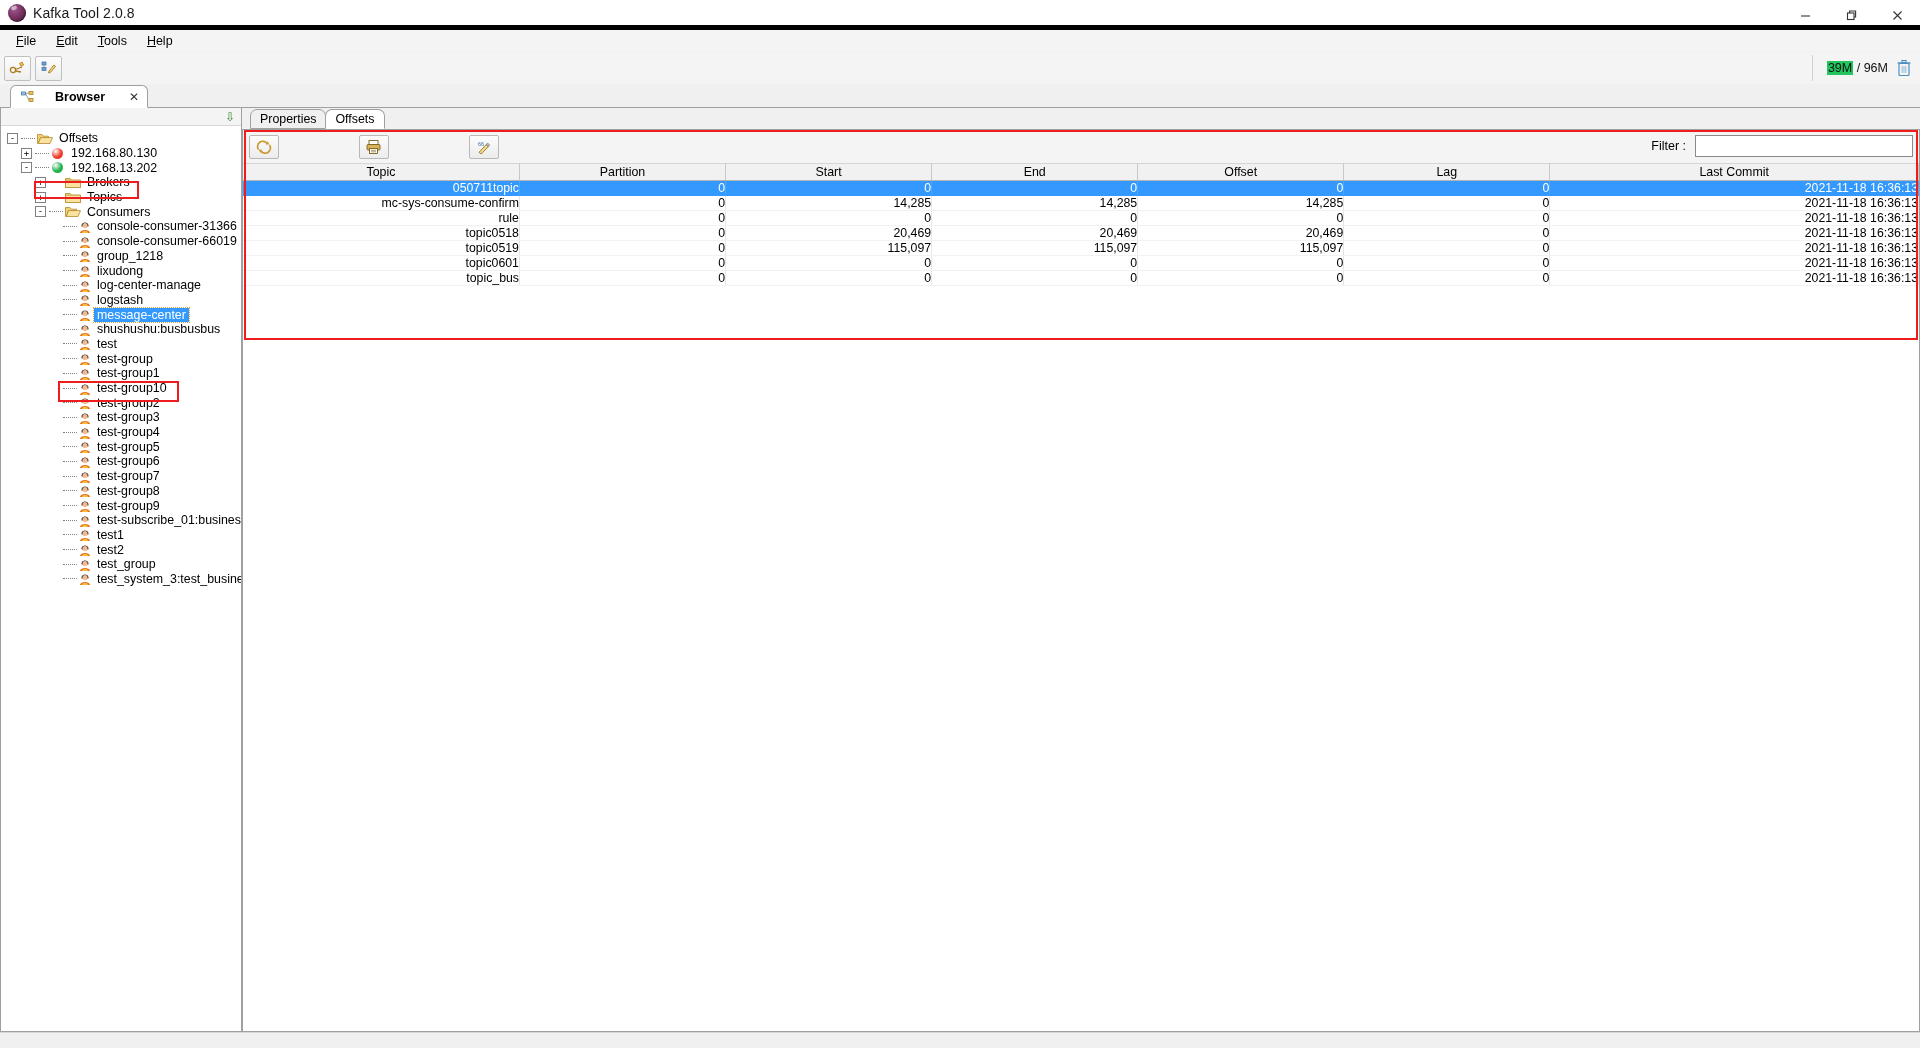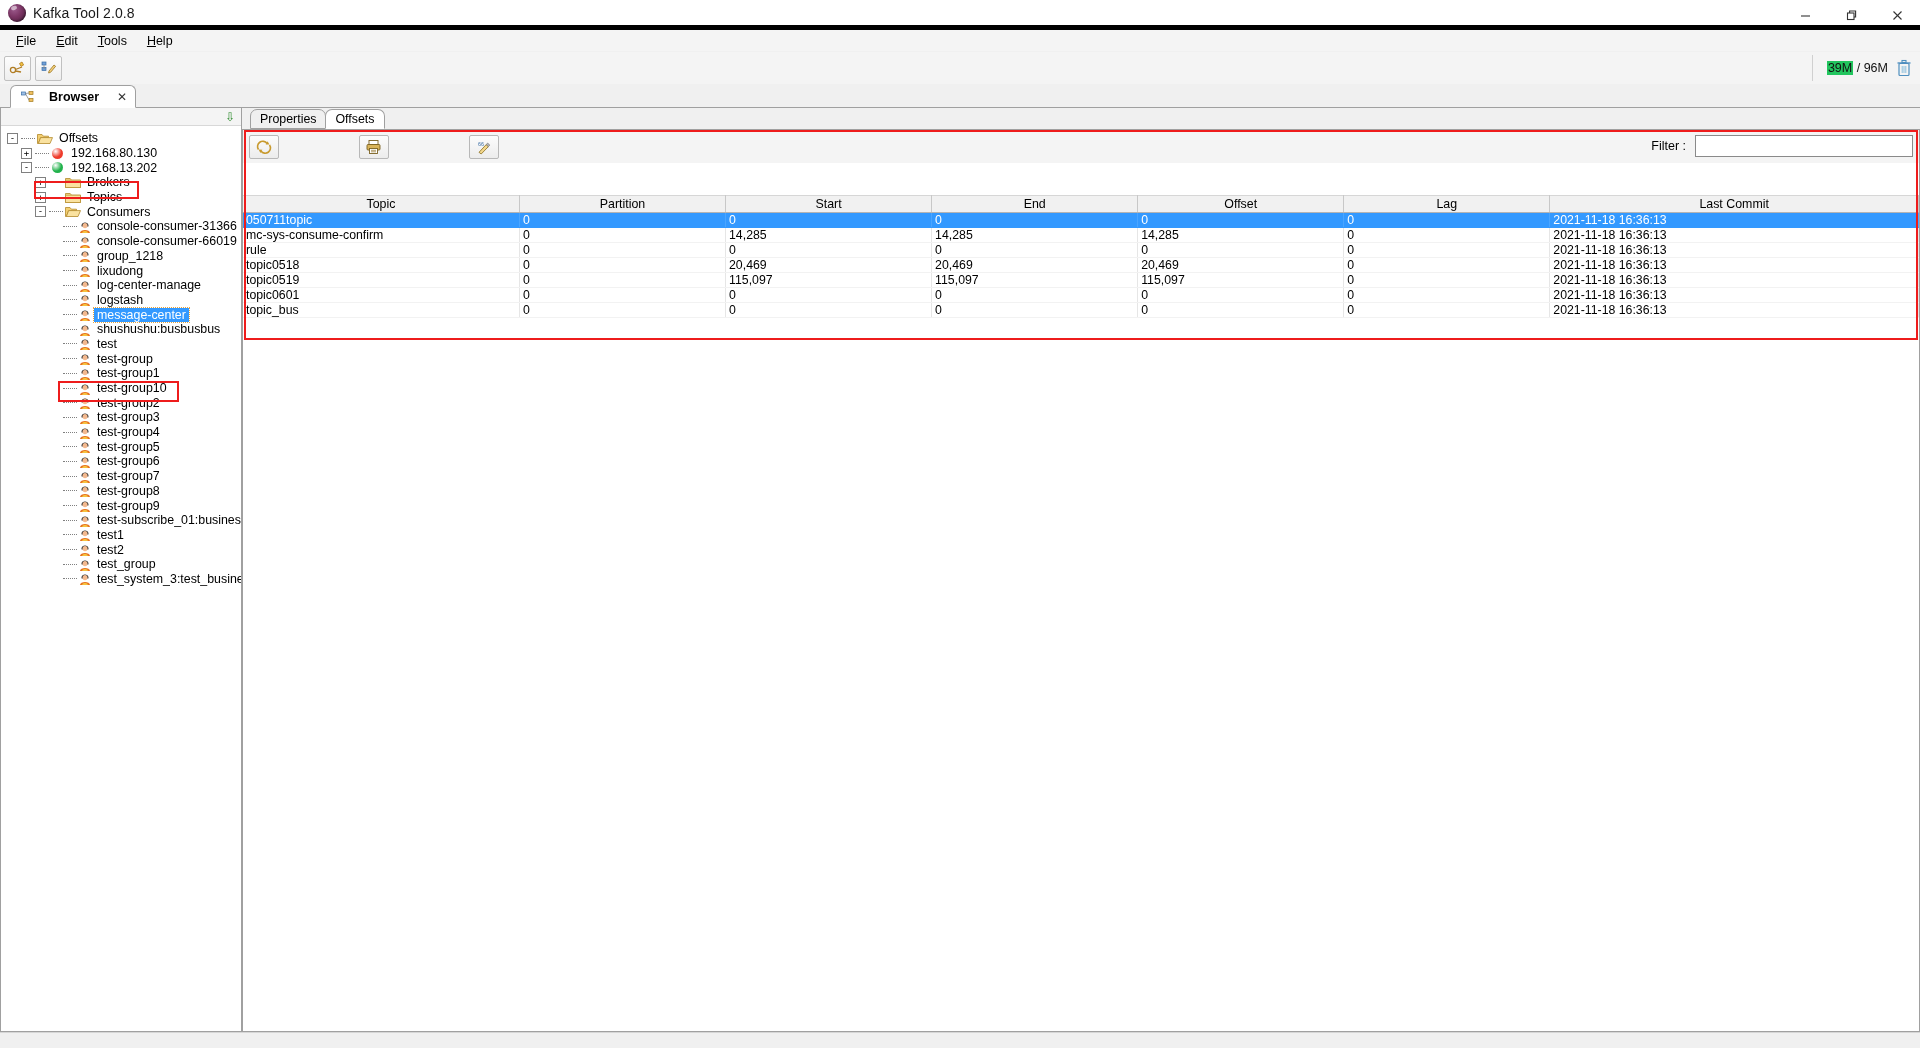--- a/index.html
+++ b/index.html
@@ -65,21 +65,21 @@
   .mem-text { font-size: 12.5px; color: #111; }
   .mem-used { background: #22c55e; padding: 0 1px; }
   .trash-icon { width: 16px; height: 18px; }
 
   
   .tabstrip {
     height: 24px; background: #f0f0f0; display: flex; align-items: flex-end;
     flex: 0 0 24px; padding-left: 10px; border-bottom: 1px solid #a0a0a0;
   }
   .browser-tab {
-    display: flex; align-items: center; gap: 14px;
+    display: flex; align-items: center; gap: 20px;
     height: 23px; padding: 0 8px 0 10px;
     background: #ffffff;
     border: 1px solid #a0a0a0; border-bottom: 1px solid #ffffff;
     border-radius: 6px 6px 0 0;
     font-size: 12.5px; font-weight: bold; color: #000;
     position: relative; top: 1px;
   }
   .tab-close { font-size: 12px; font-weight: normal; color: #333; margin-left: 4px; }
 
   
@@ -152,30 +152,30 @@
   .filter-wrap {
     position: absolute; right: 6px; top: 5px; display: flex; align-items: center; gap: 9px;
   }
   .filter-label { font-size: 12.5px; color: #000; }
   .filter-input {
     width: 218px; height: 22px; border: 1px solid #8a8a8a; background: #fff;
     font-family: "Liberation Sans", sans-serif; font-size: 12.5px; padding: 0 4px; outline: none;
   }
 
   
-  .tbl-wrap { flex: 0 0 auto; margin-top: 32px; }
+  .tbl-wrap { flex: 0 0 auto; }
   table.offsets { width: 100%; border-collapse: collapse; table-layout: fixed; }
   table.offsets th {
     height: 17px; background: #f1f1f1; border-right: 1px solid #c8c8c8;
     border-bottom: 1px solid #b4b4b4; border-top: 1px solid #d6d6d6;
     font-size: 12.4px; font-weight: normal; color: #000; text-align: center;
   }
   table.offsets td {
     height: 13.2px; border-right: 1px solid #e6e6e6; border-bottom: 1px solid #f2f2f2;
-    font-size: 12.3px; color: #000; padding-left: 3px; white-space: nowrap; overflow: hidden;
+    font-size: 12.3px; color: #000; padding-left: 3px; white-space: nowrap; overflow: hidden; text-align: right;
   }
   table.offsets tr.sel td { background: #3399ff; color: #ffffff; border-bottom-color: #3399ff; border-right-color:#4aa5ff; }
   .c-topic { width: 16.5%; }
   .c-part  { width: 12.3%; }
   .c-start { width: 12.3%; }
   .c-end   { width: 12.3%; }
   .c-off   { width: 12.3%; }
   .c-lag   { width: 12.3%; }
   .c-last  { width: 22.0%; }
 

